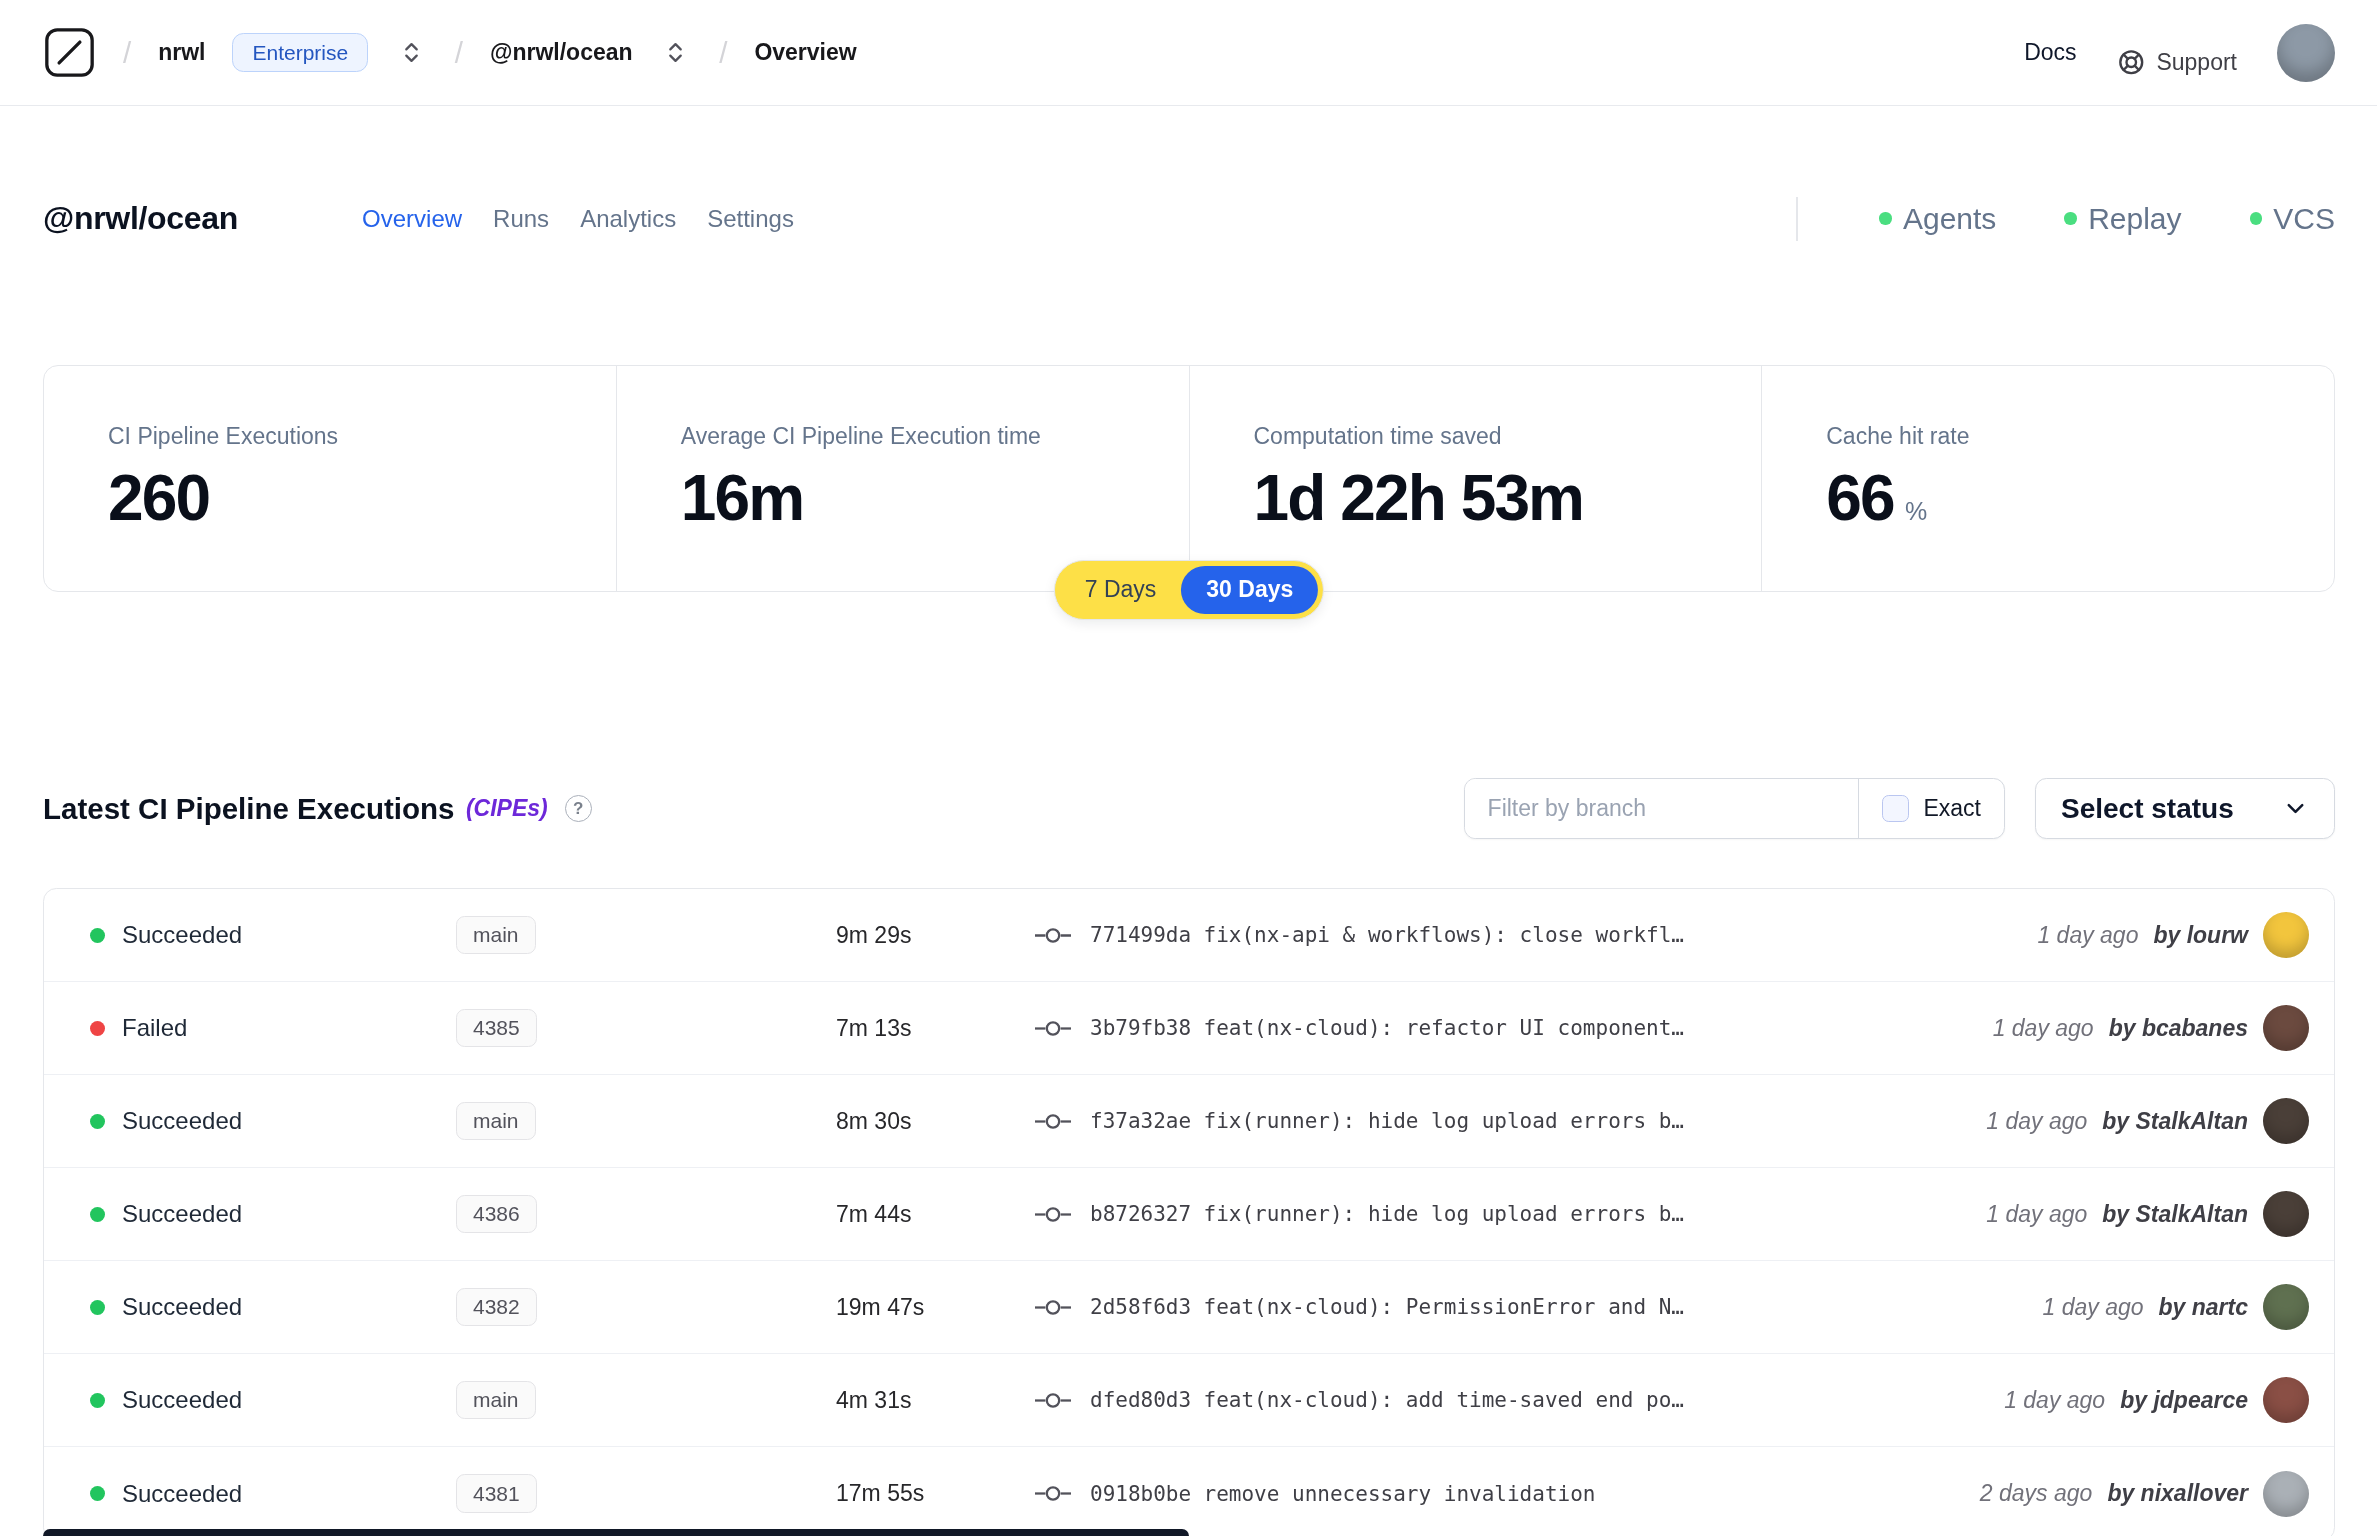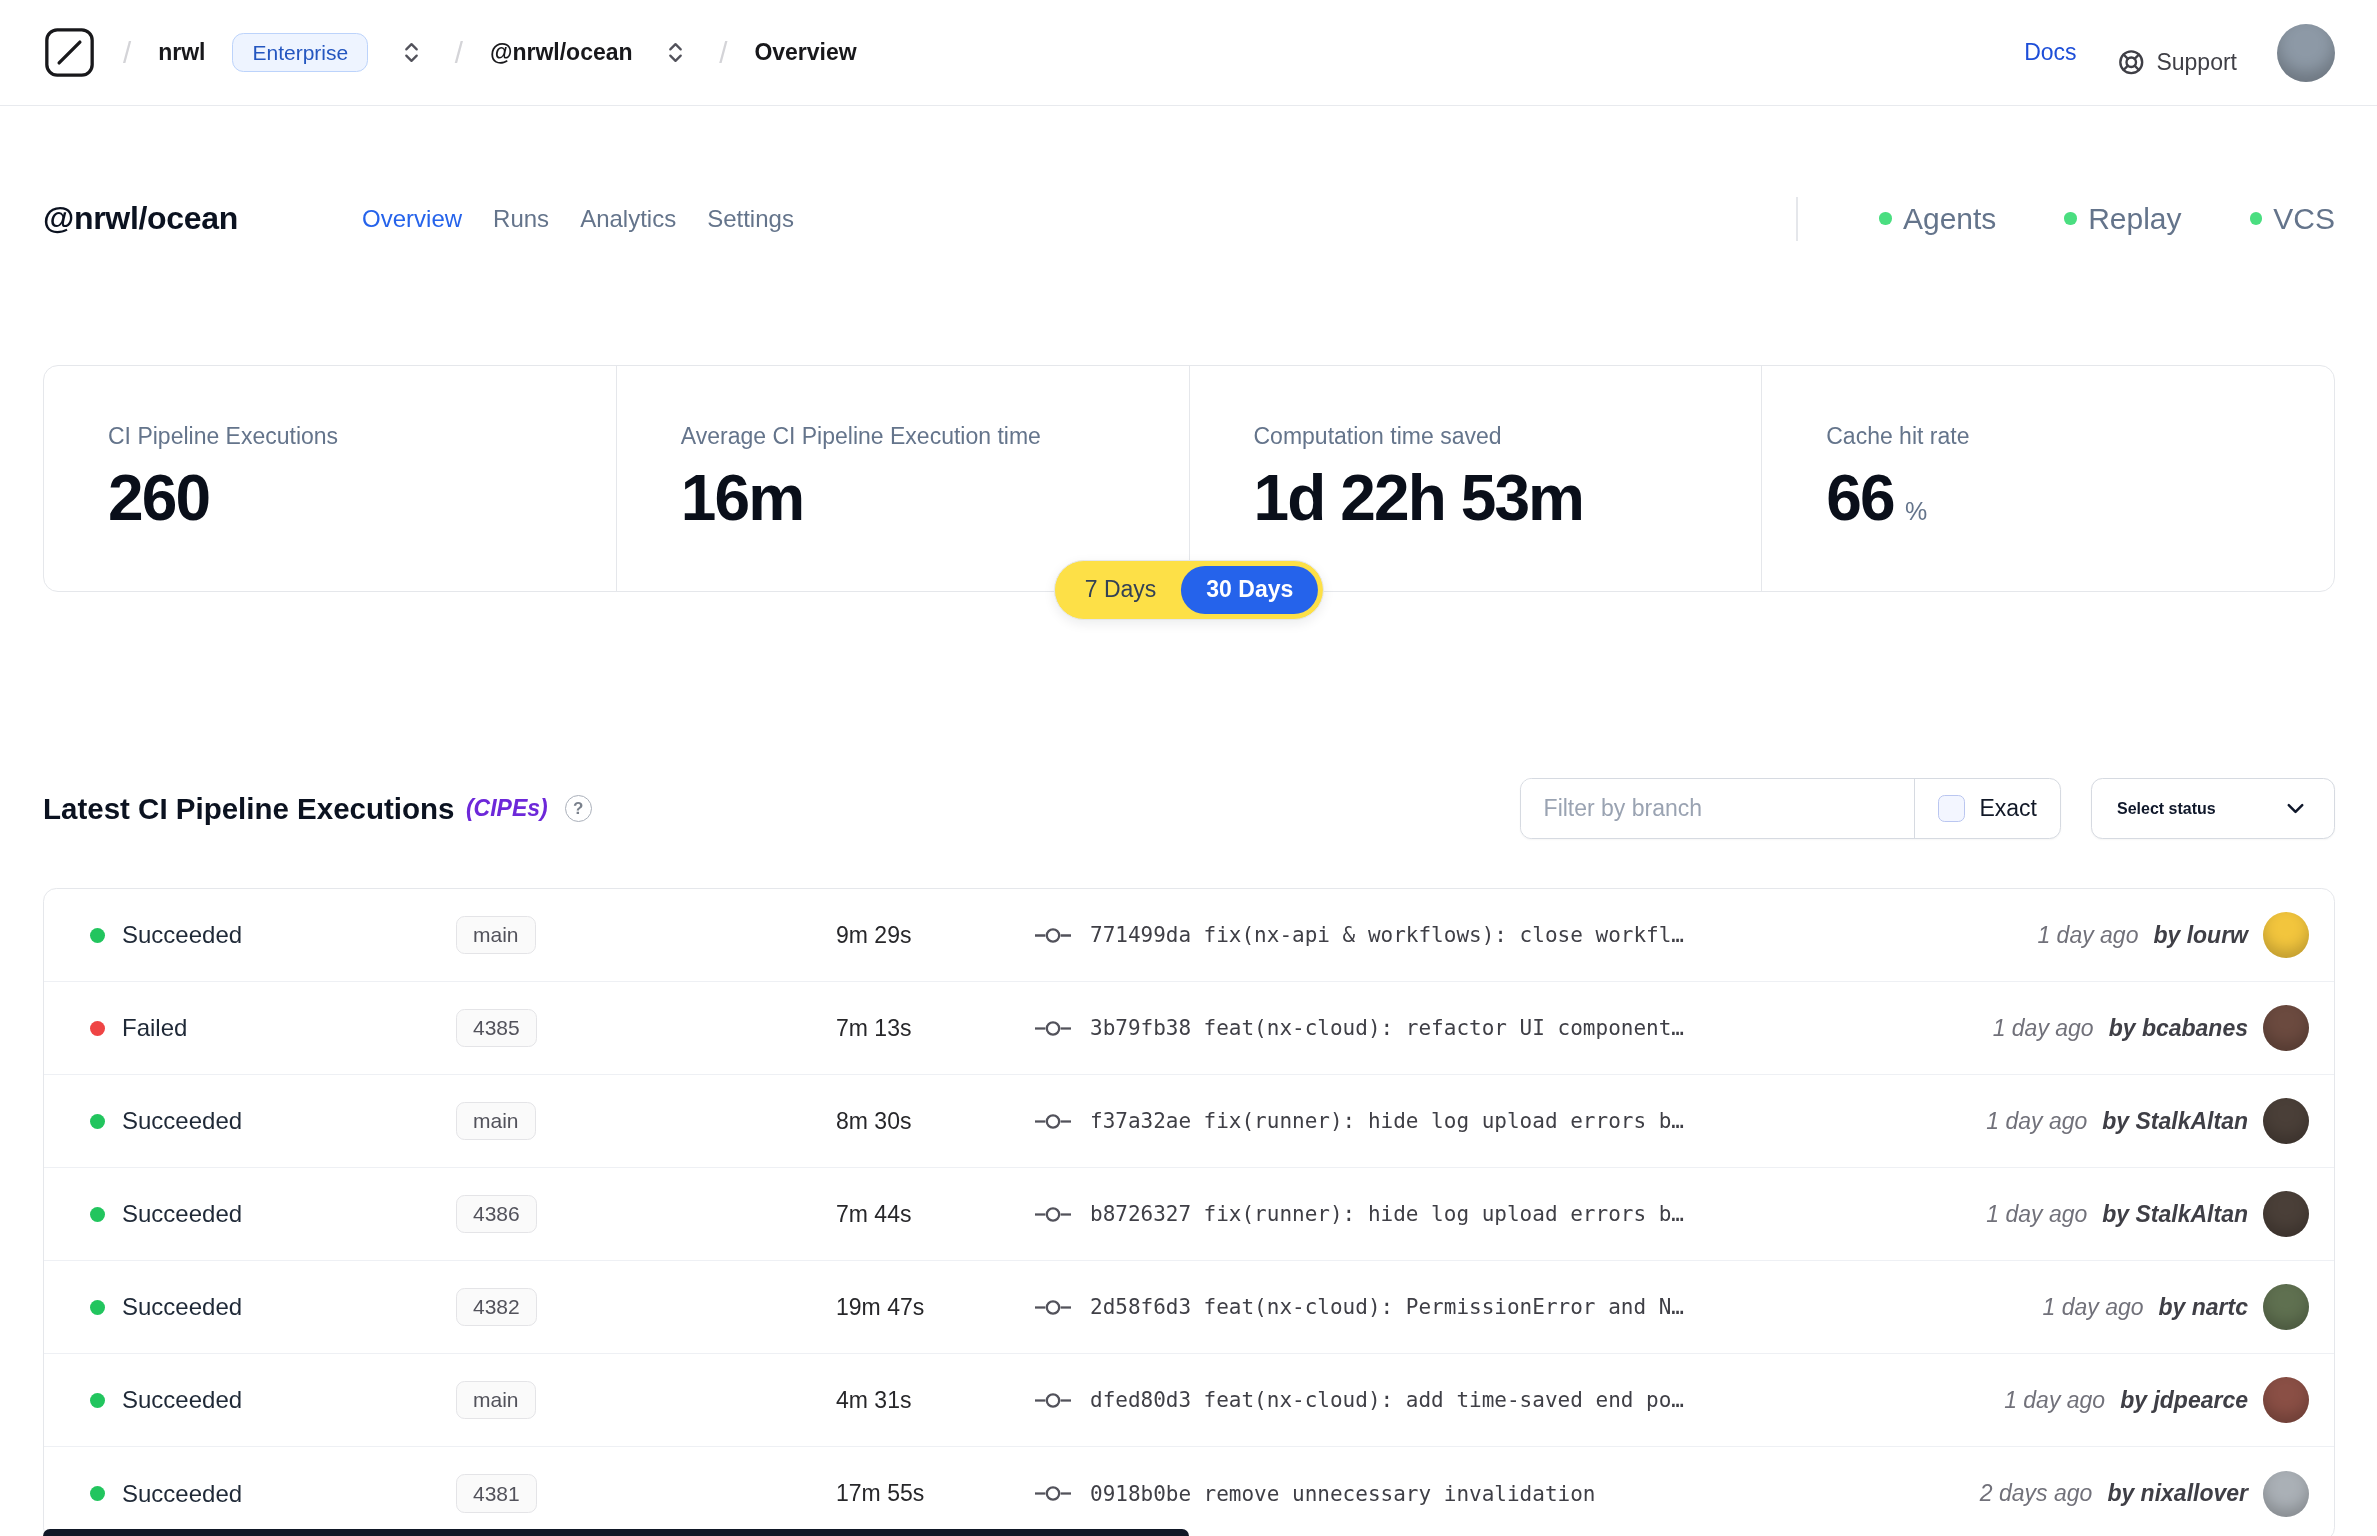--- a/index.html
+++ b/index.html
@@ -22,21 +22,21 @@
   .logo-btn { width: 53px; height: 53px; display: grid; place-items: center; }
   .crumb-sep { color: #d4d4d8; font-size: 29.5px; font-weight: 300; }
   .crumb-strong { font-size: 23px; font-weight: 600; color: #18181b; }
   .badge-enterprise {
     font-size: 21px; color: #2456c0; background: #eef4ff;
     border: 1.4px solid #bcd3fb; border-radius: 11.4px;
     padding: 7.6px 19px; font-weight: 500; line-height: 1;
   }
   .chev-btn { display: grid; place-items: center; padding: 3.8px; }
   .nav-right { display: flex; align-items: center; gap: 40px; }
-  .nav-link { font-size: 23px; color: #1d4ed8; font-weight: 500; }
+  .nav-link { font-size: 23px; color: #0f172a; font-weight: 500; }
   .support-link { display: flex; align-items: center; gap: 11.4px; font-size: 23px; color: #3f3f46; font-weight: 500; margin-top: 20px; }
   .avatar-nav {
     width: 58px; height: 58px; border-radius: 50%;
     box-shadow: inset 0 -9.5px 15px rgba(0,0,0,.22);
     display: inline-block;
   }
 
   
   .header-row { display: flex; align-items: center; margin: 88px 43px 0; height: 49px; }
   .page-title { font-size: 32px; font-weight: 700; letter-spacing: -0.3px; color: #0b1220; }
@@ -85,23 +85,23 @@
     display: flex; align-items: stretch; height: 61px; background: #fff;
     border: 1.4px solid #d6dae1; border-radius: 11.4px; overflow: hidden;
     box-shadow: 0 1px 1.9px rgba(0,0,0,.04);
   }
   .filter-input { width: 393px; border: none; outline: none; padding: 0 23px; font-size: 23px; color: #111827; }
   .filter-input::placeholder { color: #9aa3b2; }
   .exact-seg { display: flex; align-items: center; gap: 14.3px; padding: 0 23px; border-left: 1.4px solid #d6dae1; }
   .checkbox { width: 27.6px; height: 27.6px; border: 1.4px solid #bac6f0; background: #f3f6ff; border-radius: 6.7px; }
   .exact-label { font-size: 23px; color: #111827; font-weight: 500; }
   .select-btn {
-    height: 61px; width: 244px; border: 1.4px solid #d6dae1; border-radius: 11.4px;
+    height: 61px; width: 300px; border: 1.4px solid #d6dae1; border-radius: 11.4px;
     background: #fff; display: flex; align-items: center; justify-content: space-between;
-    padding: 8px 25px; font-size: 16px; font-weight: 600; color: #0f172a;
+    padding: 8px 25px; font-size: 28px; font-weight: 600; color: #0f172a;
     box-shadow: 0 1px 1.9px rgba(0,0,0,.04);
   }
 
   
   .table { margin: 49px 43px 0; border: 1.4px solid #e5e7eb; border-radius: 13.3px; overflow: hidden; background: #fff; }
   .row { display: flex; align-items: center; height: 93px; border-bottom: 1.4px solid #eef0f4; }
   .row:last-child { border-bottom: none; }
   .col-status { width: 412px; padding-left: 46px; display: flex; align-items: center; gap: 17px; flex: none; }
   .status-dot { width: 15px; height: 15px; border-radius: 50%; flex: none; }
   .status-text { font-size: 24px; color: #1f2937; font-weight: 500; }

